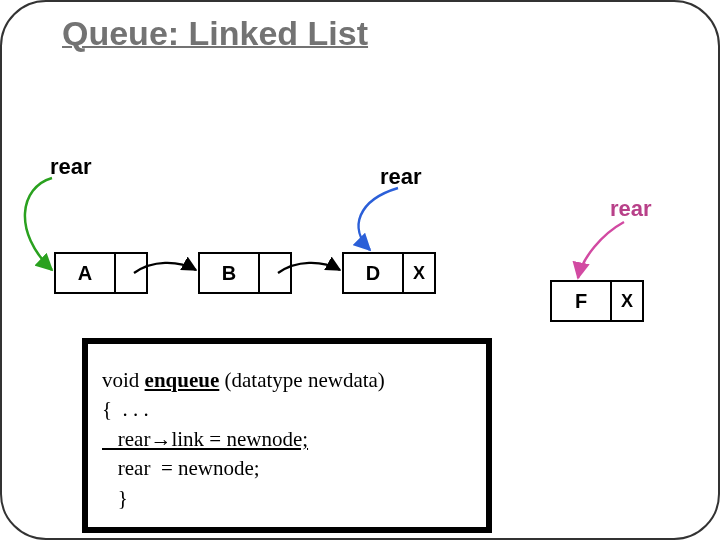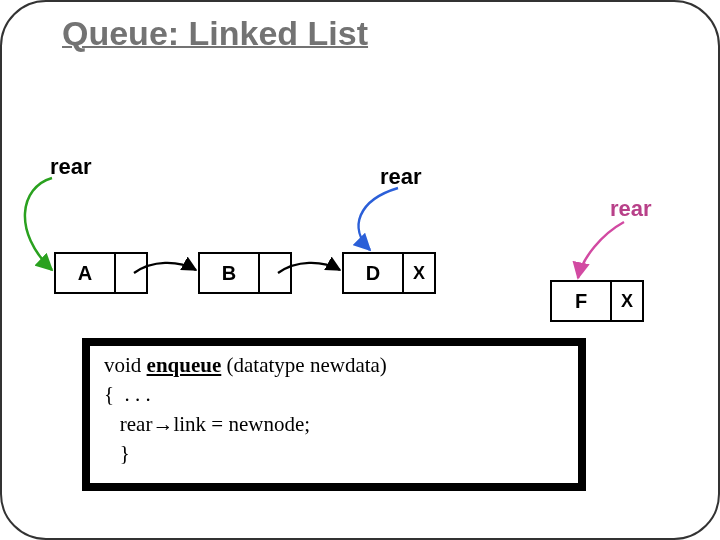--- a/index.html
+++ b/index.html
@@ -52,23 +52,23 @@
   .nodeB { left: 196px; top: 250px; }
   .nodeD { left: 340px; top: 250px; }
   .nodeF { left: 548px; top: 278px; }
 
   .nodeD .ptr, .nodeF .ptr { font-size: 18px; }
 
   
   .codebox {
     position: absolute;
     left: 80px; top: 336px;
-    width: 504px;
-    border: 8px solid #000000;
-    padding: 5px 14px 14px 14px;
+    width: 410px;
+    border: 6px solid #000000;
+    padding: 22px 14px 14px 14px;
     font-family: "Times New Roman", Times, serif;
     font-size: 21px;
     line-height: 1.4;
   }
   .codebox .fn { font-weight: bold; text-decoration: underline; }
   .svg-layer {
     position: absolute; left:0; top:0; width:720px; height:540px; pointer-events:none;
   }
 </style>
 </head>
@@ -126,17 +126,18 @@
     <path d="M132,271 C150,258 176,258 194,268" fill="none" stroke="#000" stroke-width="2.2" marker-end="url(#ah-black)"></path>
 
     <path d="M276,271 C294,258 320,258 338,268" fill="none" stroke="#000" stroke-width="2.2" marker-end="url(#ah-black)"></path>
   </svg>
 
   <div class="codebox">
     <div>
       <span>void </span><span class="fn">enqueue</span><span> (datatype newdata)</span>
     </div>
     <div style="white-space:pre;">{  . . .</div>
-    <div style="white-space:pre;">   rear→link = newnode;</div>
+    <div style="white-space:pre;text-decoration:underline;">   rear→link = newnode;</div>
+    <div style="white-space:pre;">   rear  = newnode;</div>
     <div style="white-space:pre;">   }</div>
   </div>
 
 </div>
 
 </body></html>

